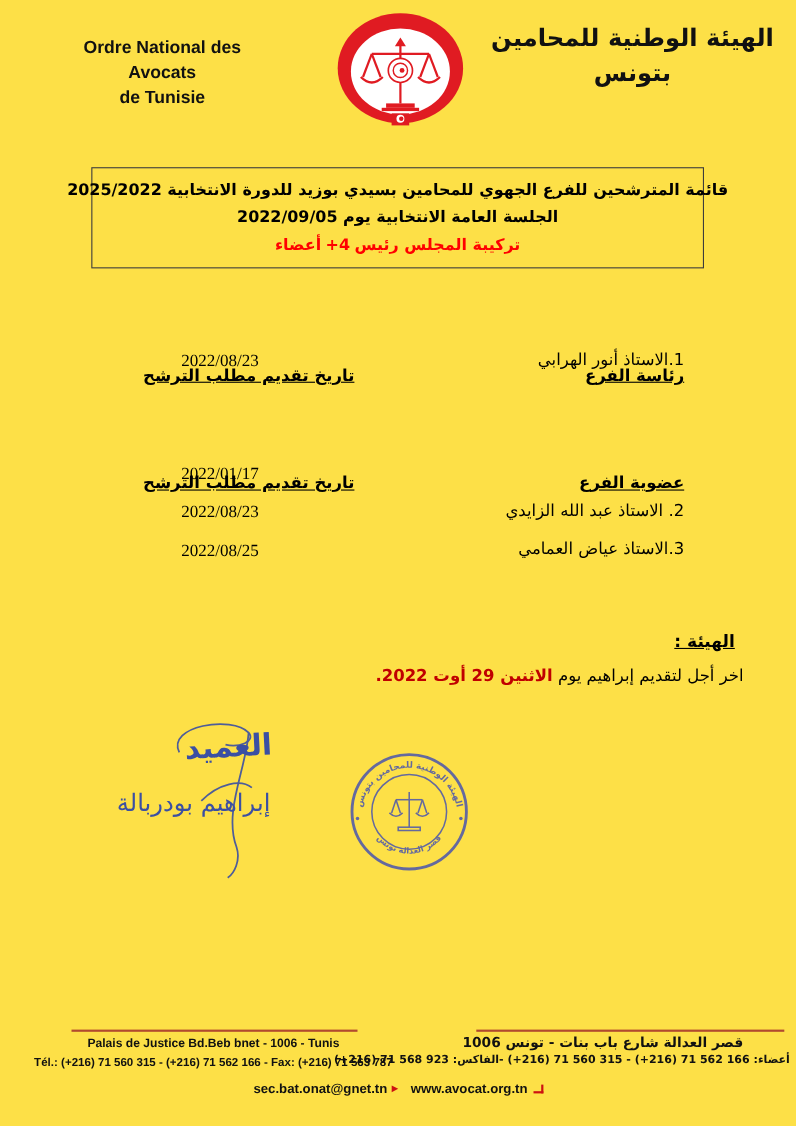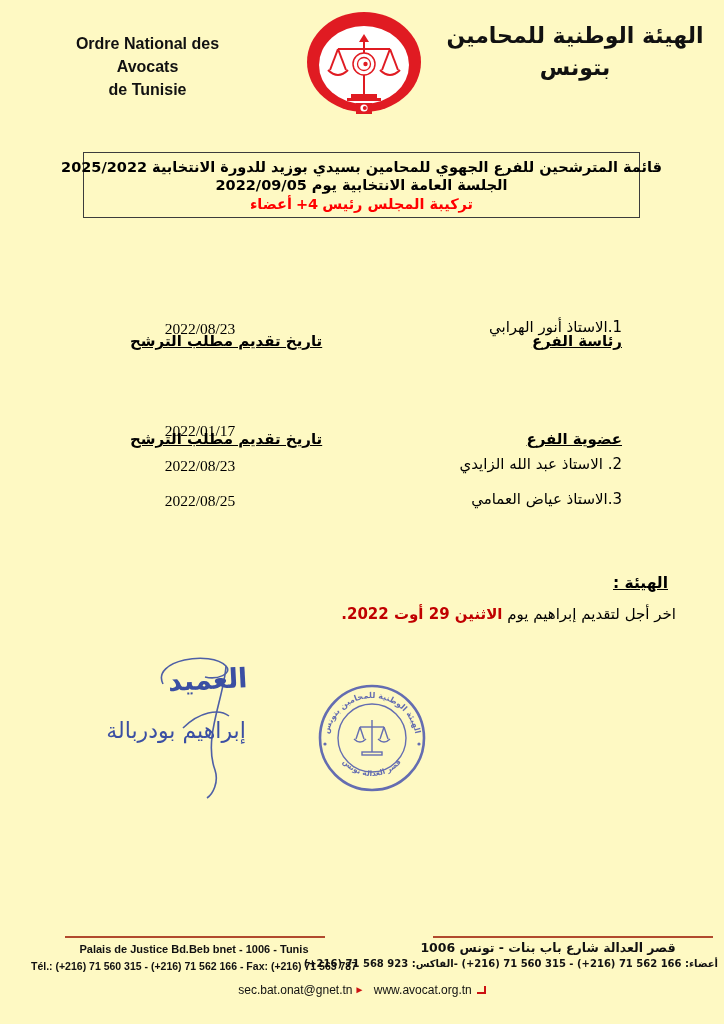--- a/index.html
+++ b/index.html
@@ -1,35 +1,35 @@
 <!DOCTYPE html>
 <html lang="ar"><head>
 <meta charset="utf-8">
 <style>
   * { margin:0; padding:0; box-sizing:border-box; }
   body { background:#888; font-family:"DejaVu Sans", sans-serif; }
   .page {
     position:relative; width:724px; height:1024px; margin:0 auto;
-    background:#fef9c3; overflow:hidden; color:#000;
+    background:#fde047; overflow:hidden; color:#000;
   }
   
   .org-fr {
     position:absolute; left:55px; top:32px; width:185px;
     text-align:center; font-family:"Liberation Sans", sans-serif;
     font-weight:bold; font-size:16px; line-height:1.45; color:#111;
   }
   .logo-wrap { position:absolute; left:303px; top:8px; }
   .org-ar {
     position:absolute; right:10px; top:20px; width:278px;
     direction:rtl; text-align:center; font-weight:bold;
     font-size:22px; line-height:1.45; color:#111;
   }
   
   .title-box {
-    position:absolute; left:83px; top:152px; width:557px; height:66px;
+    position:absolute; left:83px; top:152px; width:557px; height:92px;
     border:1.5px solid #3c3c3c; direction:rtl;
     display:flex; flex-direction:column; justify-content:space-evenly;
     align-items:center; padding:3px 6px;
   }
   .tb-line { font-weight:bold; font-size:14.5px; white-space:nowrap; }
   .tb-red { color:#ff0000; display:flex; direction:rtl; gap:4px; }
   
   .sec-heading {
     position:absolute; direction:rtl; font-weight:bold; font-size:15px;
     text-decoration:underline; white-space:nowrap;margin-top:48px;
@@ -72,21 +72,21 @@
     font-size:11px; line-height:1.55; color:#111;
   }
   .footer-left .phone { font-size:10.5px; }
   .footer-right {
     position:absolute; left:378px; top:939px; width:340px; text-align:center;
     direction:rtl; font-weight:bold; font-size:12.5px; line-height:1.45; color:#111;
   }
   .footer-right .phone { font-size:10px; white-space:nowrap; }
   .footer-email {
     position:absolute; left:150px; top:983px; width:424px; text-align:center;
-    font-family:"Liberation Sans", sans-serif; font-weight:normal; font-size:12px; color:#111;
+    font-family:"Liberation Sans", sans-serif; font-weight:bold; font-size:12px; color:#111;
   }
   .red-arrow { color:#cc1111; font-size:10px; vertical-align:1px; margin:0 6px 0 2px; }
   .red-corner {
     display:inline-block; width:9px; height:8px; margin-left:5px;
     border-right:2px solid #cc1111; border-bottom:2px solid #cc1111;
   }
   .ltr { direction:ltr; unicode-bidi:isolate; }
   .rtl { direction:rtl; unicode-bidi:isolate; }
 </style>
 </head>

